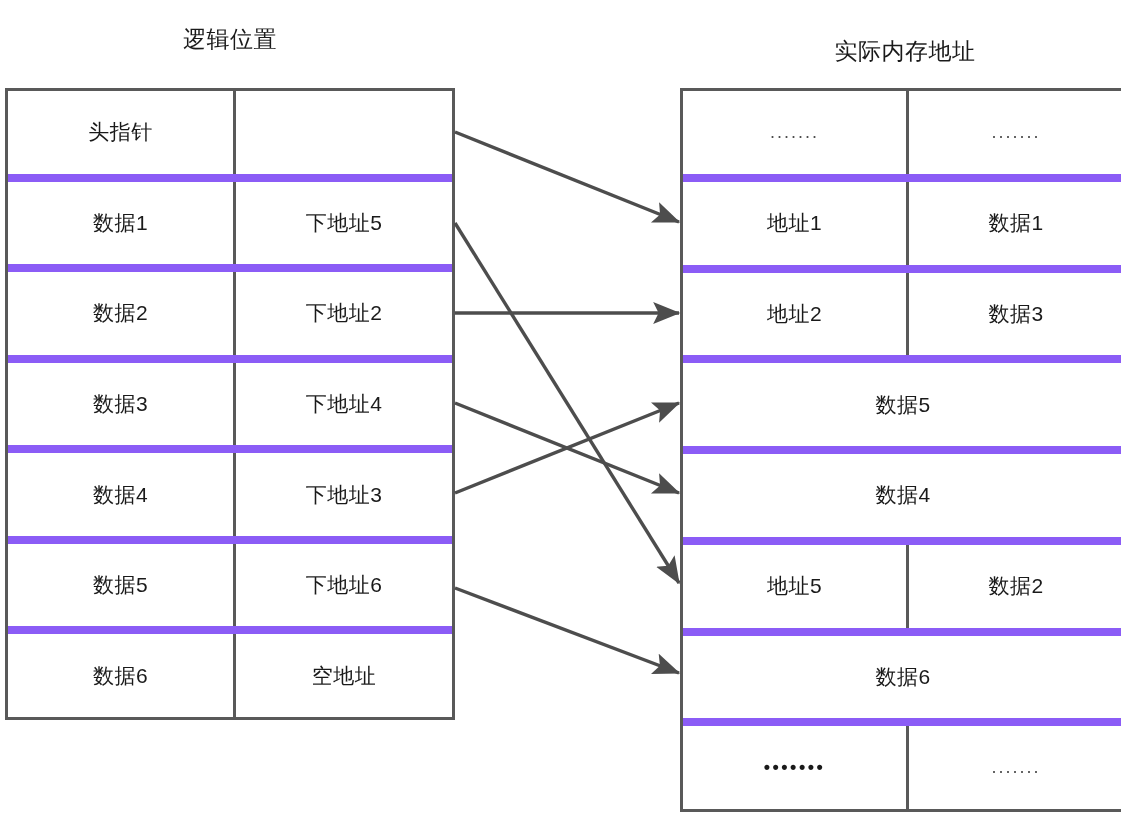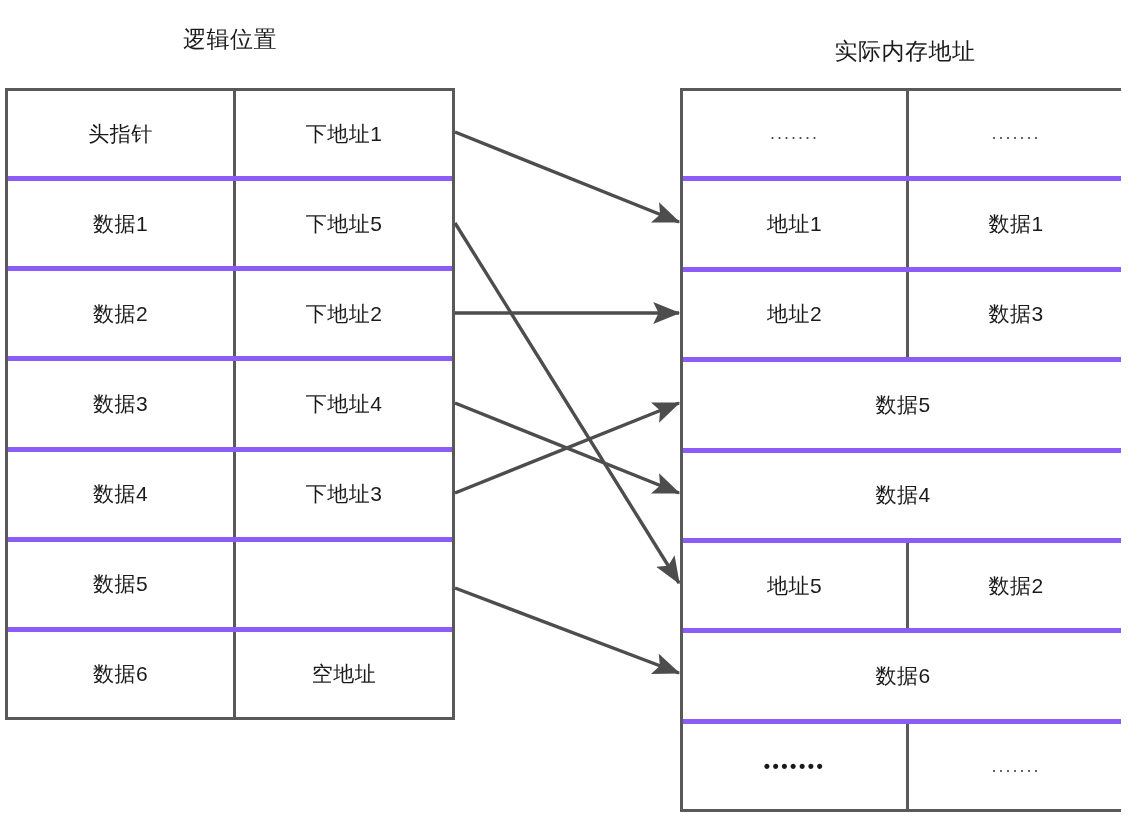--- a/index.html
+++ b/index.html
@@ -35,21 +35,21 @@
     border: 3px solid #595959;
     box-sizing: border-box;
     background: #ffffff;
   }
   #table-logical { left: 5px;   top: 88px; width: 450px; height: 632px; }
   #table-memory  { left: 680px; top: 88px; width: 446px; height: 724px; }
 
   .row {
     display: flex;
     flex: 1 1 0;
-    border-bottom: 5px solid #8b5cf6;
+    border-bottom: 8px solid #8b5cf6;
     box-sizing: border-box;
     min-height: 0;
   }
   .row:last-child { border-bottom: none; }
 
   .cell {
     display: flex;
     align-items: center;
     justify-content: center;
     box-sizing: border-box;
@@ -87,40 +87,40 @@
 
 <div id="canvas">
 
   <div class="title" id="title-left">逻辑位置</div>
 
   <div class="title" id="title-right">实际内存地址</div>
 
   <div class="table" id="table-logical">
     <div class="row">
       <div class="cell c1">头指针</div>
-      <div class="cell c2">下地址1</div>
     </div>
     <div class="row">
       <div class="cell c1">数据1</div>
       <div class="cell c2">下地址5</div>
     </div>
     <div class="row">
       <div class="cell c1">数据2</div>
       <div class="cell c2">下地址2</div>
     </div>
     <div class="row">
       <div class="cell c1">数据3</div>
       <div class="cell c2">下地址4</div>
     </div>
     <div class="row">
       <div class="cell c1">数据4</div>
       <div class="cell c2">下地址3</div>
     </div>
     <div class="row">
       <div class="cell c1">数据5</div>
+      <div class="cell c2">下地址6</div>
     </div>
     <div class="row">
       <div class="cell c1">数据6</div>
       <div class="cell c2">空地址</div>
     </div>
   </div>
 
   <div class="table" id="table-memory">
     <div class="row">
       <div class="cell c1 dots">.......</div>

